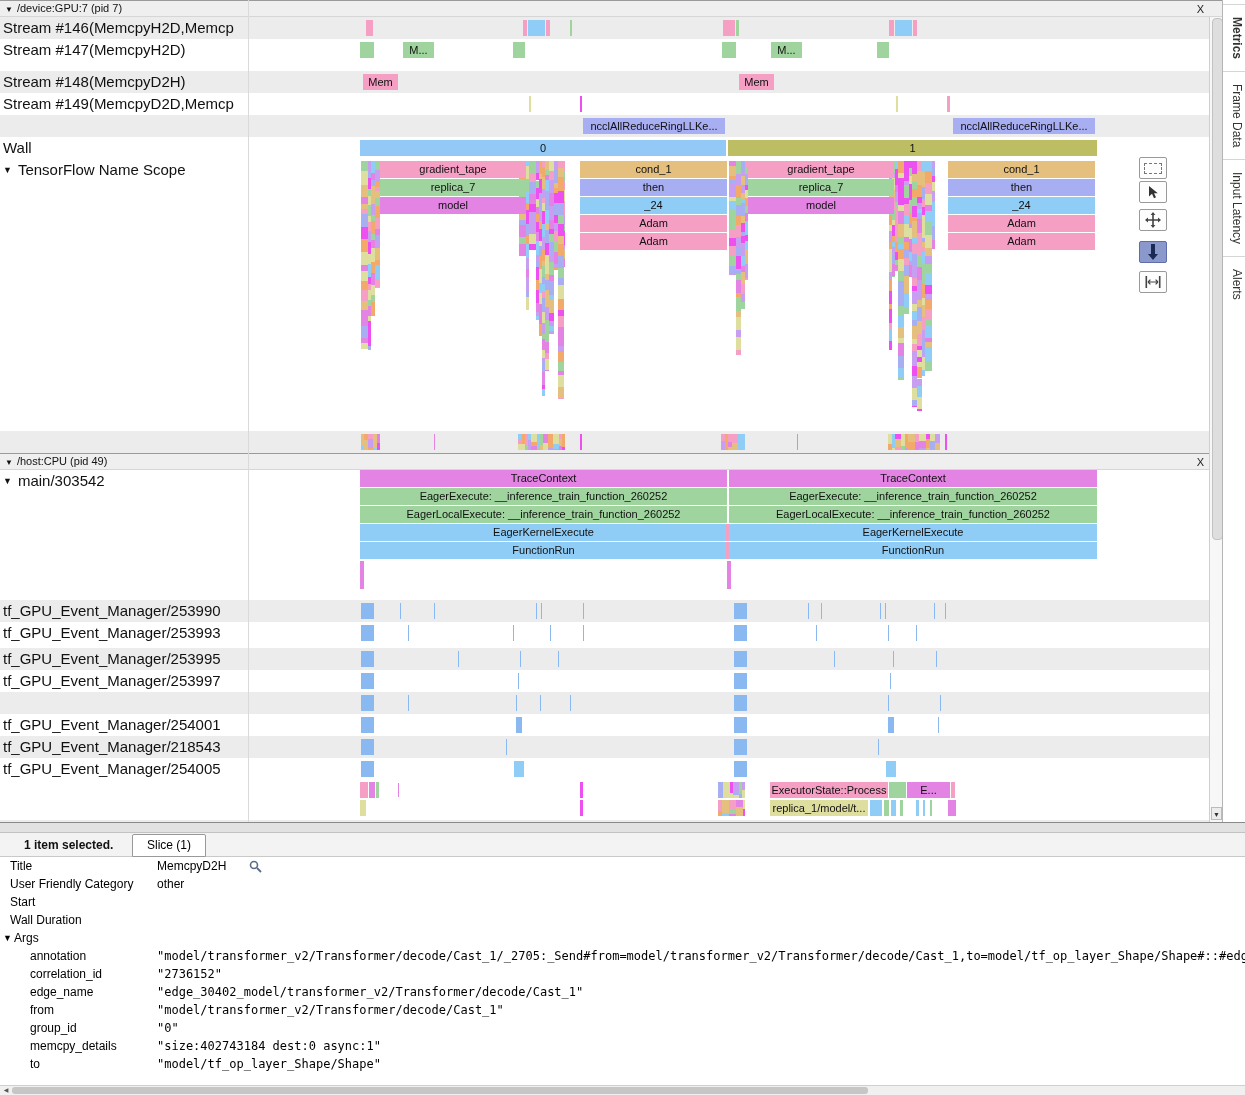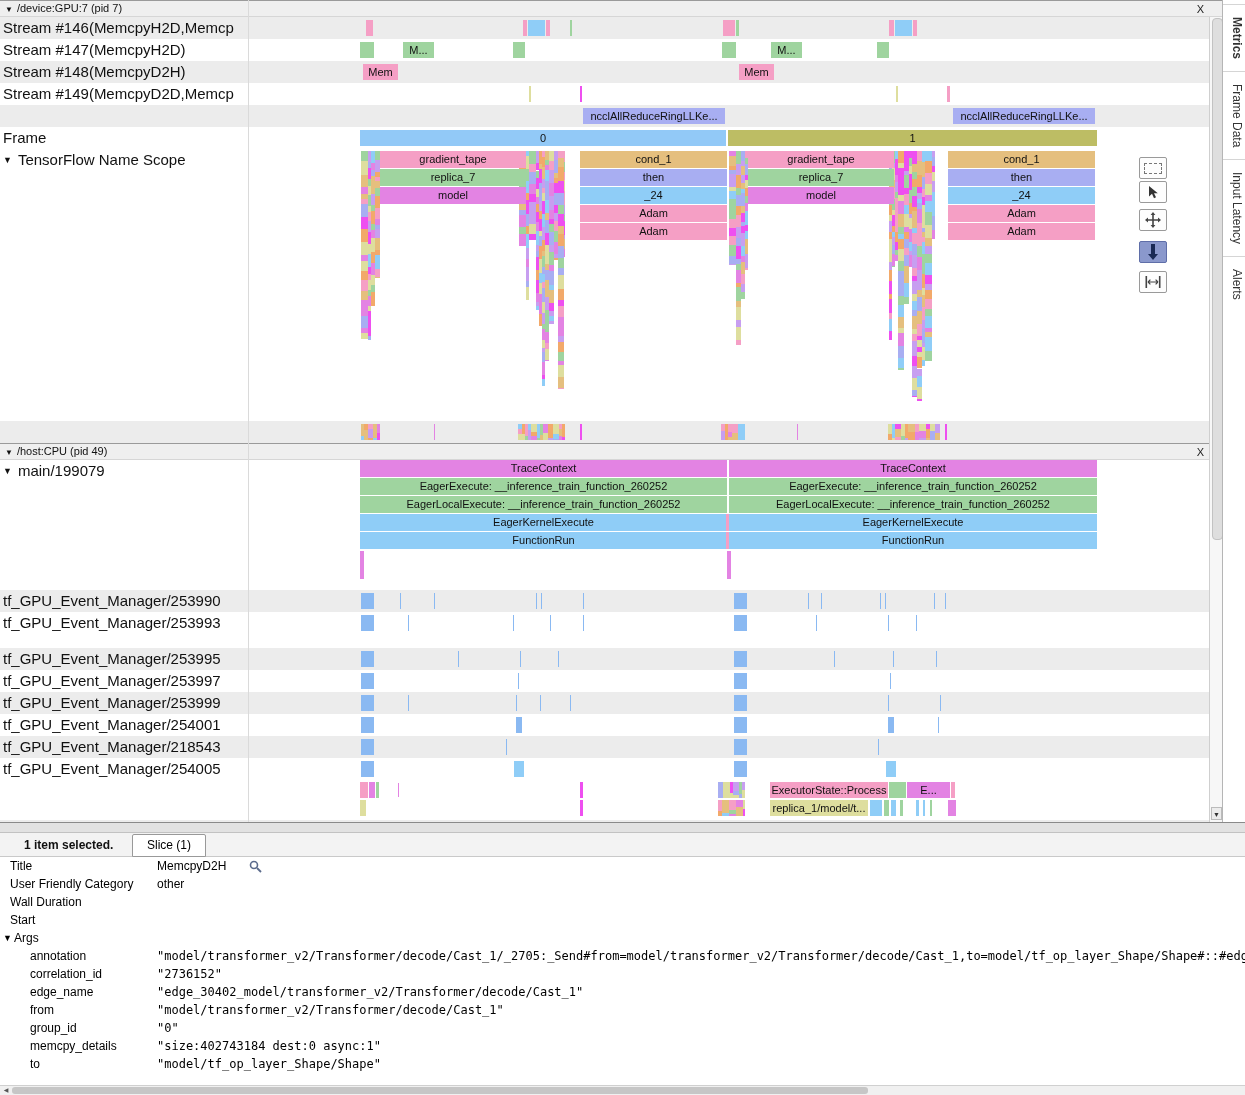--- a/index.html
+++ b/index.html
@@ -77,21 +77,21 @@
         <div class="tlabel"><span>Stream #147(MemcpyH2D)</span></div>
         <div class="track">
           <div class="bar" style="left: 112px; top: 3px; width: 14px; height: 16px; line-height: 16px; background: rgb(159, 212, 159);"></div>
           <div class="bar" style="left: 155px; top: 3px; width: 31px; height: 16px; line-height: 16px; background: rgb(159, 212, 159);">M...</div>
           <div class="bar" style="left: 265px; top: 3px; width: 12px; height: 16px; line-height: 16px; background: rgb(159, 212, 159);"></div>
           <div class="bar" style="left: 474px; top: 3px; width: 14px; height: 16px; line-height: 16px; background: rgb(159, 212, 159);"></div>
           <div class="bar" style="left: 523px; top: 3px; width: 31px; height: 16px; line-height: 16px; background: rgb(159, 212, 159);">M...</div>
           <div class="bar" style="left: 629px; top: 3px; width: 12px; height: 16px; line-height: 16px; background: rgb(159, 212, 159);"></div>
         </div>
       </div>
-      <div class="trow shade" style="height: 22px;">
+      <div class="trow shade" style="height: 22px; margin-top: 10px;">
         <div class="tlabel"><span>Stream #148(MemcpyD2H)</span></div>
         <div class="track">
           <div class="bar" style="left: 115px; top: 3px; width: 35px; height: 16px; line-height: 16px; background: rgb(245, 159, 197);">Mem</div>
           <div class="bar" style="left: 491px; top: 3px; width: 35px; height: 16px; line-height: 16px; background: rgb(245, 159, 197);">Mem</div>
         </div>
       </div>
       <div class="trow" style="height: 22px;">
         <div class="tlabel"><span>Stream #149(MemcpyD2D,Memcp</span></div>
         <div class="track">
           <div class="bar" style="left: 281px; top: 3px; width: 2px; height: 16px; line-height: 16px; background: rgb(222, 222, 158);"></div>
@@ -100,21 +100,21 @@
           <div class="bar" style="left: 699px; top: 3px; width: 3px; height: 16px; line-height: 16px; background: rgb(245, 159, 197);"></div>
         </div>
       </div>
       <div class="trow shade" style="height: 22px;">
         <div class="track">
           <div class="bar" style="left: 335px; top: 3px; width: 142px; height: 16px; line-height: 16px; background: rgb(168, 174, 242);">ncclAllReduceRingLLKe...</div>
           <div class="bar" style="left: 705px; top: 3px; width: 142px; height: 16px; line-height: 16px; background: rgb(168, 174, 242);">ncclAllReduceRingLLKe...</div>
         </div>
       </div>
       <div class="trow" style="height: 22px;">
-        <div class="tlabel"><span>Frame</span></div>
+        <div class="tlabel"><span>Wall</span></div>
         <div class="track">
           <div class="bar" style="left: 112px; top: 3px; width: 366px; height: 16px; line-height: 16px; background: rgb(146, 201, 247);">0</div>
           <div class="bar" style="left: 480px; top: 3px; width: 369px; height: 16px; line-height: 16px; background: rgb(189, 189, 100);">1</div>
         </div>
       </div>
       <div class="trow" style="height: 272px;">
         <div class="tlabel"><span class="exp">▼</span><span>TensorFlow Name Scope</span></div>
         <div class="track">
           <div class="flame" style="left: 113px; top: 2px; width: 19px; height: 214px;">
             <div class="fcell" style="left: 0px; top: 0px; width: 7px; height: 10.224px; background: rgb(159, 212, 159);"></div>
@@ -784,21 +784,21 @@
           <div class="bar" style="left: 697px; top: 3px; width: 2px; height: 16px; line-height: 16px; background: rgb(238, 79, 240);"></div>
         </div>
       </div>
     </div>
   <div class="sec-header">
     <span class="exp">▼</span><span>/host:CPU (pid 49)</span>
     <span class="sec-close">X</span>
   </div>
   <div id="host-rows">
       <div class="trow" style="height: 130px;">
-        <div class="tlabel"><span class="exp">▼</span><span>main/199079</span></div>
+        <div class="tlabel"><span class="exp">▼</span><span>main/303542</span></div>
         <div class="track">
           <div class="bar" style="left: 112px; top: 0px; width: 367px; height: 17px; line-height: 17px; background: rgb(227, 131, 227);">TraceContext</div>
           <div class="bar" style="left: 481px; top: 0px; width: 368px; height: 17px; line-height: 17px; background: rgb(227, 131, 227);">TraceContext</div>
           <div class="bar" style="left: 112px; top: 18px; width: 367px; height: 17px; line-height: 17px; background: rgb(159, 212, 159);">EagerExecute: __inference_train_function_260252</div>
           <div class="bar" style="left: 481px; top: 18px; width: 368px; height: 17px; line-height: 17px; background: rgb(159, 212, 159);">EagerExecute: __inference_train_function_260252</div>
           <div class="bar" style="left: 112px; top: 36px; width: 367px; height: 17px; line-height: 17px; background: rgb(159, 212, 159);">EagerLocalExecute: __inference_train_function_260252</div>
           <div class="bar" style="left: 481px; top: 36px; width: 368px; height: 17px; line-height: 17px; background: rgb(159, 212, 159);">EagerLocalExecute: __inference_train_function_260252</div>
           <div class="bar" style="left: 112px; top: 54px; width: 367px; height: 17px; line-height: 17px; background: rgb(143, 205, 247);">EagerKernelExecute</div>
           <div class="bar" style="left: 481px; top: 54px; width: 368px; height: 17px; line-height: 17px; background: rgb(143, 205, 247);">EagerKernelExecute</div>
           <div class="bar" style="left: 478px; top: 54px; width: 3px; height: 17px; line-height: 17px; background: rgb(245, 159, 197);"></div>
@@ -820,21 +820,21 @@
           <div class="bar" style="left: 335px; top: 3px; width: 1px; height: 16px; line-height: 16px; background: rgb(138, 185, 242);"></div>
           <div class="bar" style="left: 486px; top: 3px; width: 13px; height: 16px; line-height: 16px; background: rgb(138, 185, 242);"></div>
           <div class="bar" style="left: 560px; top: 3px; width: 1px; height: 16px; line-height: 16px; background: rgb(138, 185, 242);"></div>
           <div class="bar" style="left: 573px; top: 3px; width: 1px; height: 16px; line-height: 16px; background: rgb(138, 185, 242);"></div>
           <div class="bar" style="left: 632px; top: 3px; width: 1px; height: 16px; line-height: 16px; background: rgb(138, 185, 242);"></div>
           <div class="bar" style="left: 637px; top: 3px; width: 1px; height: 16px; line-height: 16px; background: rgb(138, 185, 242);"></div>
           <div class="bar" style="left: 686px; top: 3px; width: 1px; height: 16px; line-height: 16px; background: rgb(138, 185, 242);"></div>
           <div class="bar" style="left: 697px; top: 3px; width: 1px; height: 16px; line-height: 16px; background: rgb(138, 185, 242);"></div>
         </div>
       </div>
-      <div class="trow" style="height: 36px; padding-left: 14px;">
+      <div class="trow" style="height: 26px; padding-left: 14px;">
         <div class="tlabel"><span>tf_GPU_Event_Manager/253993</span></div>
         <div class="track">
           <div class="bar" style="left: 113px; top: 3px; width: 13px; height: 16px; line-height: 16px; background: rgb(138, 185, 242);"></div>
           <div class="bar" style="left: 160px; top: 3px; width: 1px; height: 16px; line-height: 16px; background: rgb(138, 185, 242);"></div>
           <div class="bar" style="left: 265px; top: 3px; width: 1px; height: 16px; line-height: 16px; background: rgb(138, 185, 242);"></div>
           <div class="bar" style="left: 302px; top: 3px; width: 1px; height: 16px; line-height: 16px; background: rgb(138, 185, 242);"></div>
           <div class="bar" style="left: 335px; top: 3px; width: 1px; height: 16px; line-height: 16px; background: rgb(138, 185, 242);"></div>
           <div class="bar" style="left: 486px; top: 3px; width: 13px; height: 16px; line-height: 16px; background: rgb(138, 185, 242);"></div>
           <div class="bar" style="left: 568px; top: 3px; width: 1px; height: 16px; line-height: 16px; background: rgb(138, 185, 242);"></div>
           <div class="bar" style="left: 640px; top: 3px; width: 1px; height: 16px; line-height: 16px; background: rgb(138, 185, 242);"></div>
@@ -857,21 +857,20 @@
       <div class="trow" style="height: 22px;">
         <div class="tlabel"><span>tf_GPU_Event_Manager/253997</span></div>
         <div class="track">
           <div class="bar" style="left: 113px; top: 3px; width: 13px; height: 16px; line-height: 16px; background: rgb(138, 185, 242);"></div>
           <div class="bar" style="left: 270px; top: 3px; width: 1px; height: 16px; line-height: 16px; background: rgb(138, 185, 242);"></div>
           <div class="bar" style="left: 486px; top: 3px; width: 13px; height: 16px; line-height: 16px; background: rgb(138, 185, 242);"></div>
           <div class="bar" style="left: 642px; top: 3px; width: 1px; height: 16px; line-height: 16px; background: rgb(138, 185, 242);"></div>
         </div>
       </div>
       <div class="trow shade" style="height: 22px;">
-        <div class="tlabel"><span>tf_GPU_Event_Manager/253999</span></div>
         <div class="track">
           <div class="bar" style="left: 113px; top: 3px; width: 13px; height: 16px; line-height: 16px; background: rgb(138, 185, 242);"></div>
           <div class="bar" style="left: 160px; top: 3px; width: 1px; height: 16px; line-height: 16px; background: rgb(138, 185, 242);"></div>
           <div class="bar" style="left: 268px; top: 3px; width: 1px; height: 16px; line-height: 16px; background: rgb(138, 185, 242);"></div>
           <div class="bar" style="left: 292px; top: 3px; width: 1px; height: 16px; line-height: 16px; background: rgb(138, 185, 242);"></div>
           <div class="bar" style="left: 322px; top: 3px; width: 1px; height: 16px; line-height: 16px; background: rgb(138, 185, 242);"></div>
           <div class="bar" style="left: 486px; top: 3px; width: 13px; height: 16px; line-height: 16px; background: rgb(138, 185, 242);"></div>
           <div class="bar" style="left: 640px; top: 3px; width: 1px; height: 16px; line-height: 16px; background: rgb(138, 185, 242);"></div>
           <div class="bar" style="left: 692px; top: 3px; width: 1px; height: 16px; line-height: 16px; background: rgb(138, 185, 242);"></div>
         </div>
@@ -1017,25 +1016,25 @@
         <span class="ficon"><svg width="13" height="13" viewBox="0 0 13 13">
             <circle cx="5" cy="5" r="3.5" fill="none" stroke="#5b6b8c" stroke-width="1.6"></circle>
             <line x1="8" y1="8" x2="12" y2="12" stroke="#5b6b8c" stroke-width="1.8"></line>
           </svg></span>
       </div>
       <div class="frow">
         <span class="fkey">User Friendly Category</span>
         <span class="fval">other</span>
       </div>
       <div class="frow">
+        <span class="fkey">Start</span>
+        <span class="fval"></span>
+      </div>
+      <div class="frow">
         <span class="fkey">Wall Duration</span>
-        <span class="fval"></span>
-      </div>
-      <div class="frow">
-        <span class="fkey">Start</span>
         <span class="fval"></span>
       </div>
     </div>
   <div id="args-head">
     <span class="exp">▼</span>
     <span class="t">Args</span>
   </div>
   <div id="args-rows">
       <div class="arow">
         <span class="akey">annotation</span>

